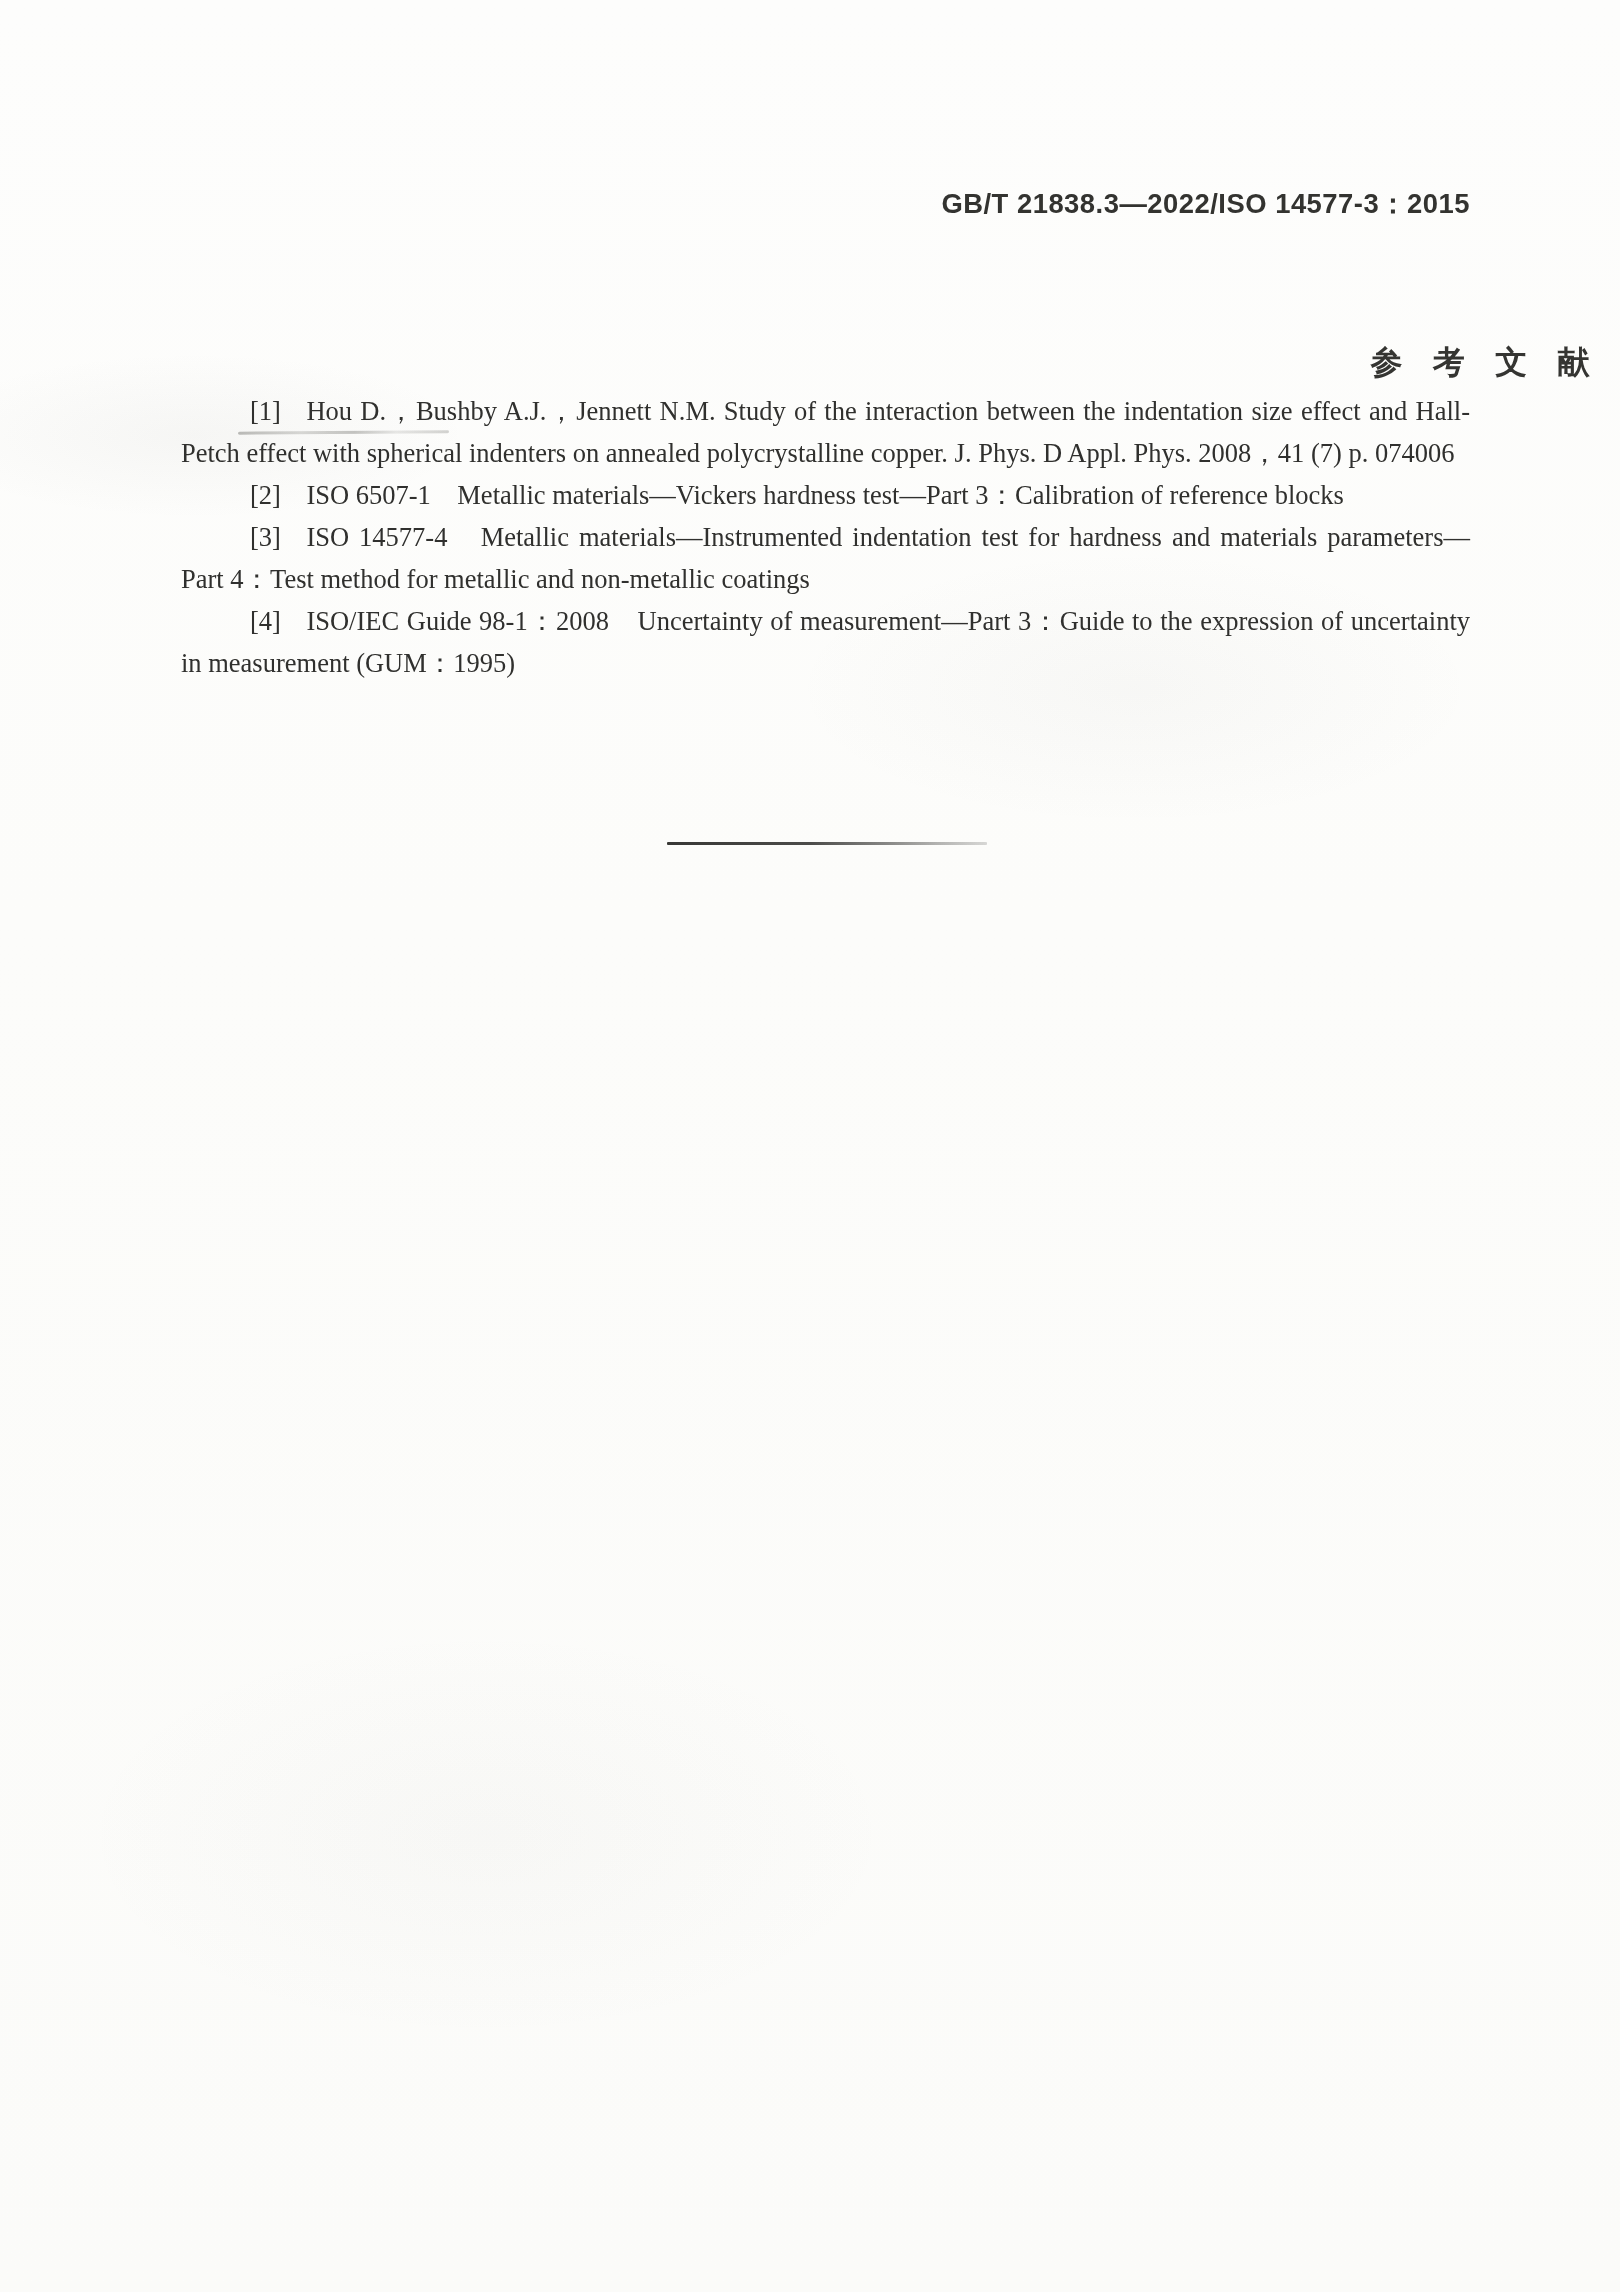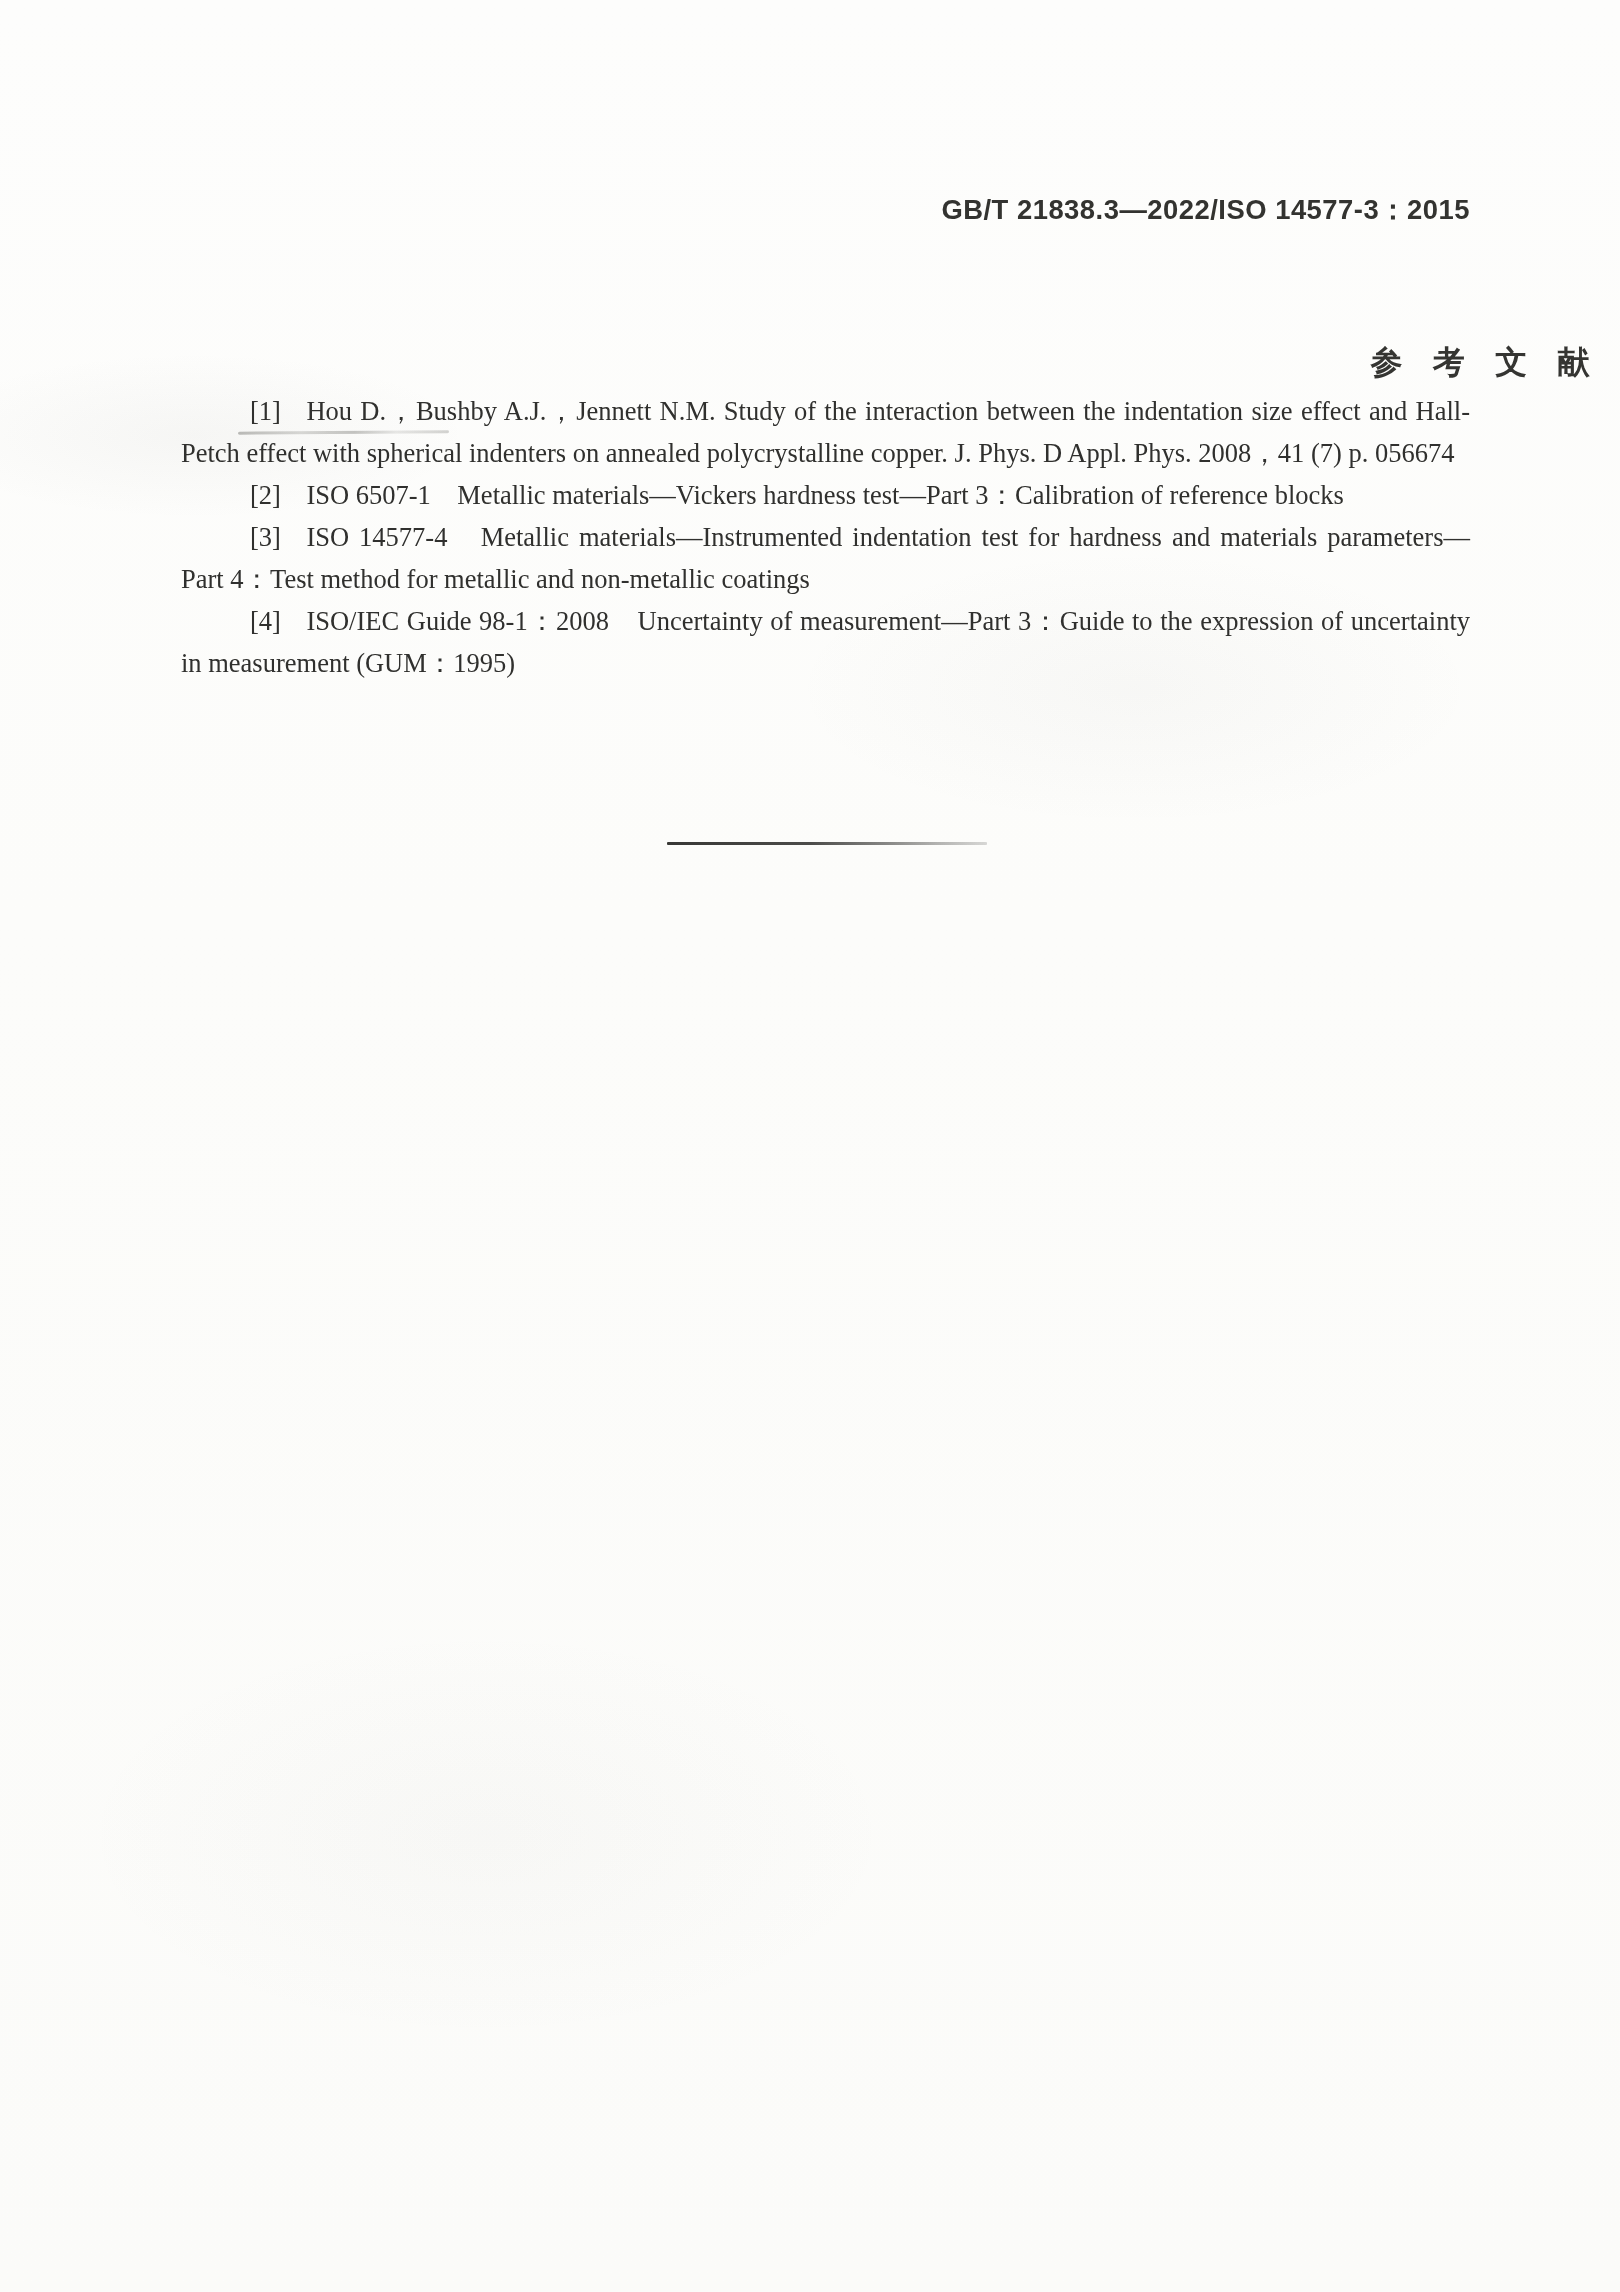--- a/index.html
+++ b/index.html
@@ -22,21 +22,21 @@
     position: absolute;
     inset: 0;
     background:
       radial-gradient(ellipse 392px 118px at 12% 19%, rgba(120,120,115,0.05), transparent 70%),
       radial-gradient(ellipse 490px 196px at 70% 30%, rgba(120,120,115,0.04), transparent 70%),
       radial-gradient(ellipse 588px 294px at 30% 80%, rgba(120,120,115,0.03), transparent 70%);
     pointer-events: none;
   }
   .doc-header {
     position: absolute;
-    top: 192px;
+    top: 186px;
     right: 150px;
     font-family: "Liberation Sans", sans-serif;
     font-weight: 700;
     font-size: 27.4px;
     letter-spacing: 0.5px;
     color: #333330;
   }
   .doc-title {
     position: absolute;
     top: 320px;
@@ -102,21 +102,21 @@
 </head>
 <body>
 
 <div class="page">
 
   <div class="doc-header">GB/T 21838.3—2022/ISO 14577-3：2015</div>
 
   <h1 class="doc-title">参考文献</h1>
 
   <div class="references">
-    <p class="ref"><span class="ref-label">[1]</span><span>Hou D.，Bushby A.J.，Jennett N.M. Study of the interaction between the indentation size effect and Hall-Petch effect with spherical indenters on annealed polycrystalline copper. J. Phys. D Appl. Phys. 2008，41 (7) p. 056674</span></p>
+    <p class="ref"><span class="ref-label">[1]</span><span>Hou D.，Bushby A.J.，Jennett N.M. Study of the interaction between the indentation size effect and Hall-Petch effect with spherical indenters on annealed polycrystalline copper. J. Phys. D Appl. Phys. 2008，41 (7) p. 074006</span></p>
 
     <p class="ref"><span class="ref-label">[2]</span><span>ISO 6507-1　Metallic materials—Vickers hardness test—Part 3：Calibration of reference blocks</span></p>
 
     <p class="ref"><span class="ref-label">[3]</span><span>ISO 14577-4　Metallic materials—Instrumented indentation test for hardness and materials parameters—Part 4：Test method for metallic and non-metallic coatings</span></p>
 
     <p class="ref"><span class="ref-label">[4]</span><span>ISO/IEC Guide 98-1：2008　Uncertainty of measurement—Part 3：Guide to the expression of uncertainty in measurement (GUM：1995)</span></p>
   </div>
 
   <div class="scan-artifact"></div>
 

